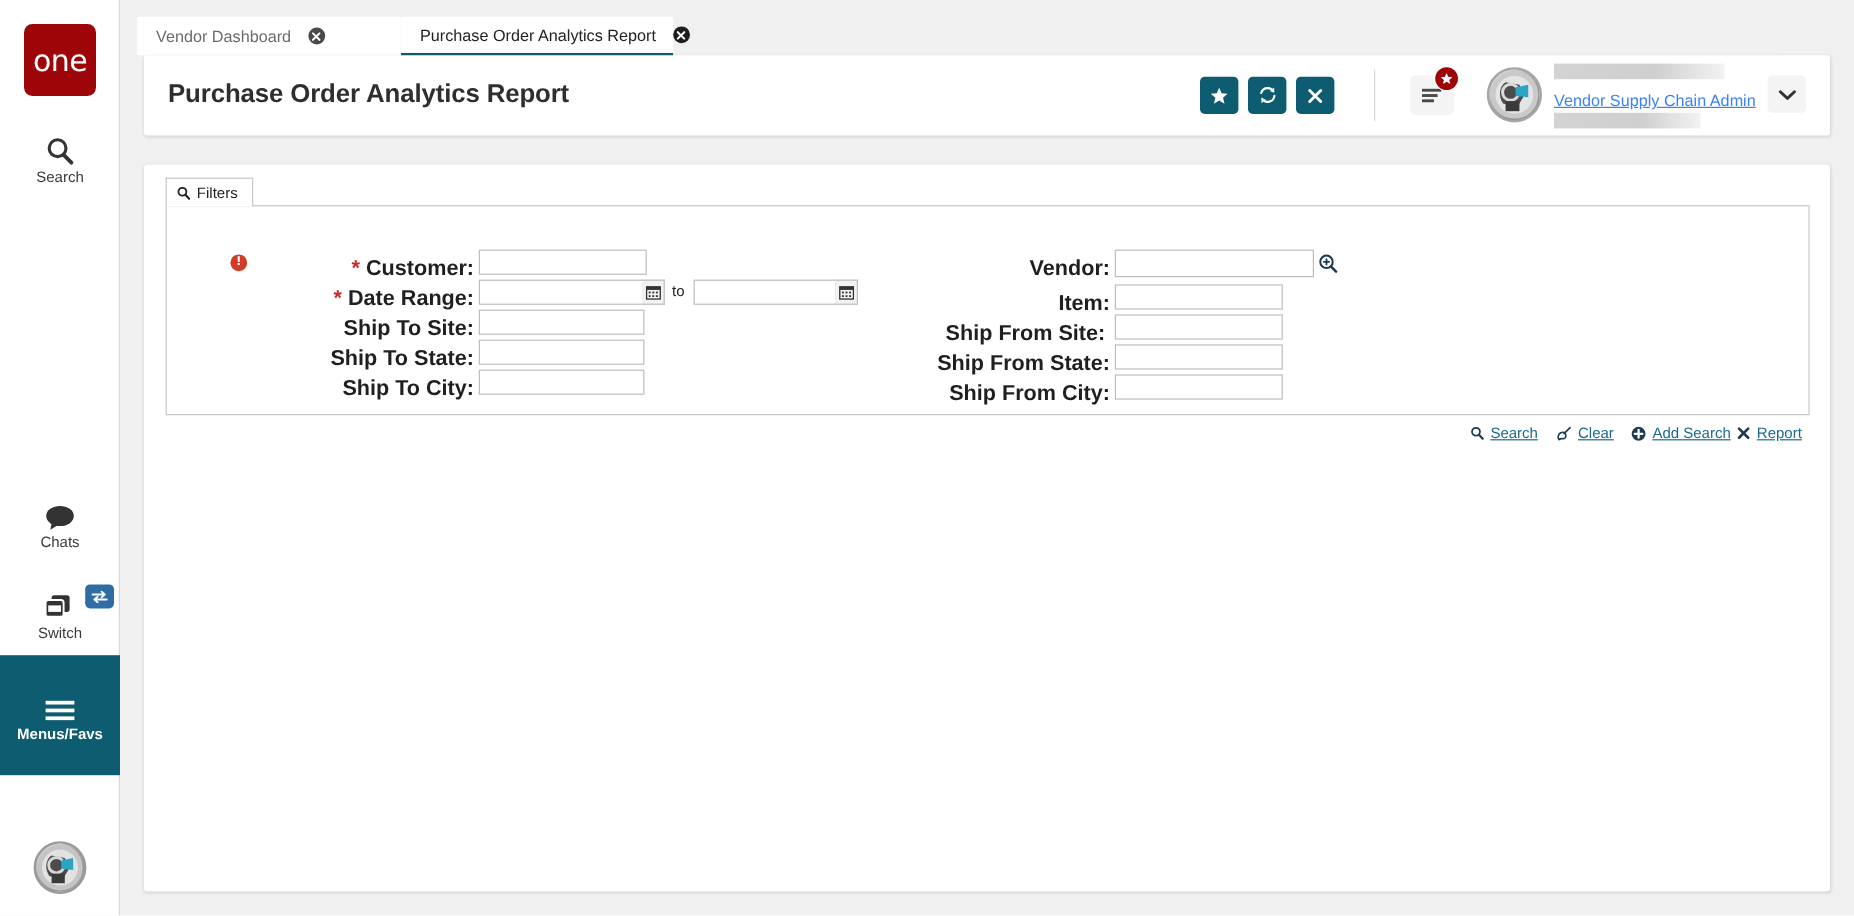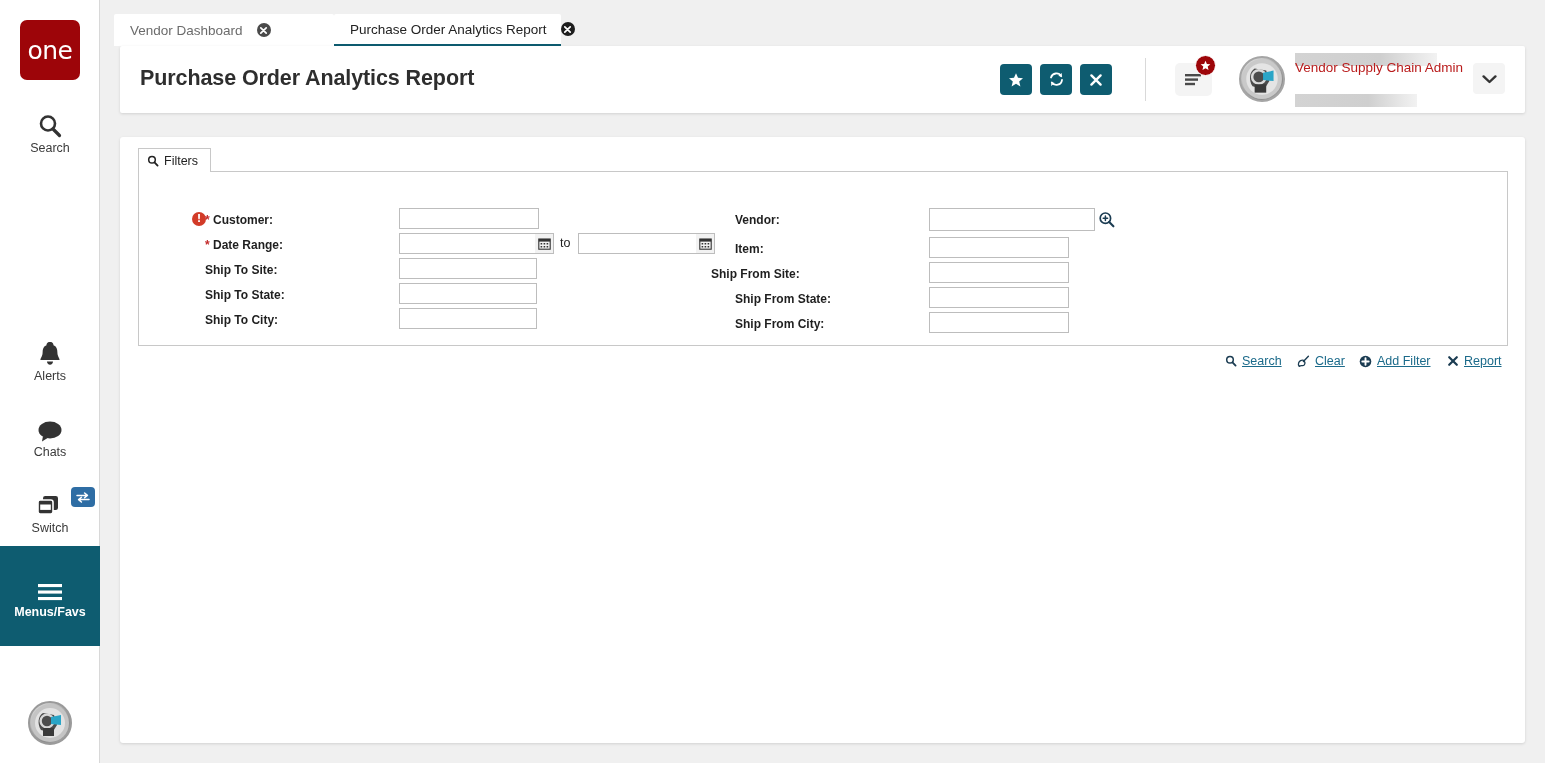--- a/index.html
+++ b/index.html
@@ -163,23 +163,24 @@
     border-radius: 50%;
     background: radial-gradient(circle at 35% 30%, #f4f4f4 0%, #bdbdbd 45%, #8c8c8c 72%, #dddddd 100%);
     border: 2px solid #a5a5a5;
     overflow: hidden;
   }
   .redact {
     position: absolute;
     background: linear-gradient(90deg, #d3d3d3 0%, #cfcfcf 60%, #e8e8e8 88%, #f2f2f2 100%);
   }
   .user-name {
-    position: absolute; left: 1175px; top: 14px;
-    font-size: 13.5px; color: #b91c1c;
+    position: absolute; left: 1175px; top: 30px;
+    font-size: 13.5px; color: #3b82f6;
     white-space: nowrap;
+    text-decoration: underline;
   }
   .user-caret {
     position: absolute; left: 1353px; top: 17px;
     width: 32px; height: 31px;
     background: #f4f4f4;
     border-radius: 4px;
     display: flex; align-items: center; justify-content: center;
     cursor: pointer;
   }
 
@@ -210,23 +211,24 @@
   .filters-panel {
     position: absolute; left: 18px; top: 34px;
     width: 1370px; height: 175px;
     border: 1px solid #c8c8c8;
     background: #ffffff;
   }
 
   
   .f-label {
     position: absolute;
-    font-size: 12px;
+    font-size: 18px;
     font-weight: bold;
     color: #1f1f1f;
+    text-align: right;
     white-space: nowrap;
   }
   .req-star { color: #c32a2a; font-weight: bold; }
   .err-icon {
     position: absolute;
     width: 14px; height: 14px;
     border-radius: 50%;
     background: #d23b28;
     display: flex; align-items: center; justify-content: center;
     color: #ffffff;
@@ -293,29 +295,20 @@
         <svg width="26" height="26" viewBox="0 0 26 26">
             <circle cx="11" cy="10.5" r="7" fill="none" stroke="#333" stroke-width="2.6"></circle>
             <line x1="16" y1="16" x2="22.5" y2="22.5" stroke="#333" stroke-width="3.2" stroke-linecap="round"></line>
           </svg>
       </span>
       <span class="lbl">Search</span>
     </div>
 
 
 
-    <div class="nav-item" style="top:322px">
-      <span class="ico">
-        <svg width="26" height="27" viewBox="0 0 26 27">
-            <path d="M13 2 C10 2 9.5 4 9.5 5.2 C6.5 6.3 5.6 9 5.6 12.5 C5.6 16.5 3.4 18 3.4 20 L22.6 20 C22.6 18 20.4 16.5 20.4 12.5 C20.4 9 19.5 6.3 16.5 5.2 C16.5 4 16 2 13 2 Z" fill="#333"></path>
-            <path d="M10 21.5 C10 23.5 11.3 24.7 13 24.7 C14.7 24.7 16 23.5 16 21.5 Z" fill="#333"></path>
-          </svg>
-      </span>
-      <span class="lbl">Alerts</span>
-    </div>
 
     <div class="nav-item" style="top:474px">
       <span class="ico">
         <svg width="30" height="26" viewBox="0 0 30 26">
             <rect x="8" y="3" width="15" height="14" rx="2.2" fill="#333"></rect>
             <rect x="3" y="7" width="15" height="14" rx="2.2" fill="#333" stroke="#fff" stroke-width="1.6"></rect>
             <rect x="5.2" y="11.5" width="10.6" height="5.4" fill="#fff"></rect>
           </svg>
       </span>
       <span class="lbl">Switch</span>
@@ -516,21 +509,21 @@
             <path d="M5.2 7.2 L9.6 7.2 M7.4 5 L7.4 9.4" stroke="#1b3c52" stroke-width="1.5" stroke-linecap="round"></path>
             <line x1="11.2" y1="11.1" x2="15.4" y2="15.3" stroke="#1b3c52" stroke-width="2.1" stroke-linecap="round"></line>
           </svg>
       </div>
 
       <div class="f-label" style="left:596px;top:70px;width:190px">
         <span>Item</span><span>:</span>
       </div>
       <input class="f-input" style="left: 790px; top: 65px; width: 140px; height: 21px;" value="">
 
-      <div class="f-label" style="left:572px;top:95px;width:190px">
+      <div class="f-label" style="left:592px;top:95px;width:190px">
         <span>Ship From Site</span><span>:</span>
       </div>
       <input class="f-input" style="left: 790px; top: 90px; width: 140px; height: 21px;" value="">
 
       <div class="f-label" style="left:596px;top:120px;width:190px">
         <span>Ship From State</span><span>:</span>
       </div>
       <input class="f-input" style="left: 790px; top: 115px; width: 140px; height: 21px;" value="">
 
       <div class="f-label" style="left:596px;top:145px;width:190px">
@@ -558,21 +551,21 @@
         <span class="altext">Clear</span>
       </div>
 
       <div class="act-link" style="left:1220px;top:182px">
         <span class="alico">
           <svg width="13" height="13" viewBox="0 0 13 13">
               <circle cx="6.5" cy="6.5" r="5.8" fill="#1b3c52"></circle>
               <path d="M6.5 3.3 L6.5 9.7 M3.3 6.5 L9.7 6.5" stroke="#fff" stroke-width="1.9" stroke-linecap="round"></path>
             </svg>
         </span>
-        <span class="altext">Add Filter</span>
+        <span class="altext">Add Search</span>
       </div>
 
       <div class="act-link" style="left:1308px;top:182px">
         <span class="alico">
           <svg width="12" height="12" viewBox="0 0 12 12">
               <path d="M2.2 2.2 L9.8 9.8 M9.8 2.2 L2.2 9.8" stroke="#1b3c52" stroke-width="2.2" stroke-linecap="round"></path>
             </svg>
         </span>
         <span class="altext">Report</span>
       </div>

